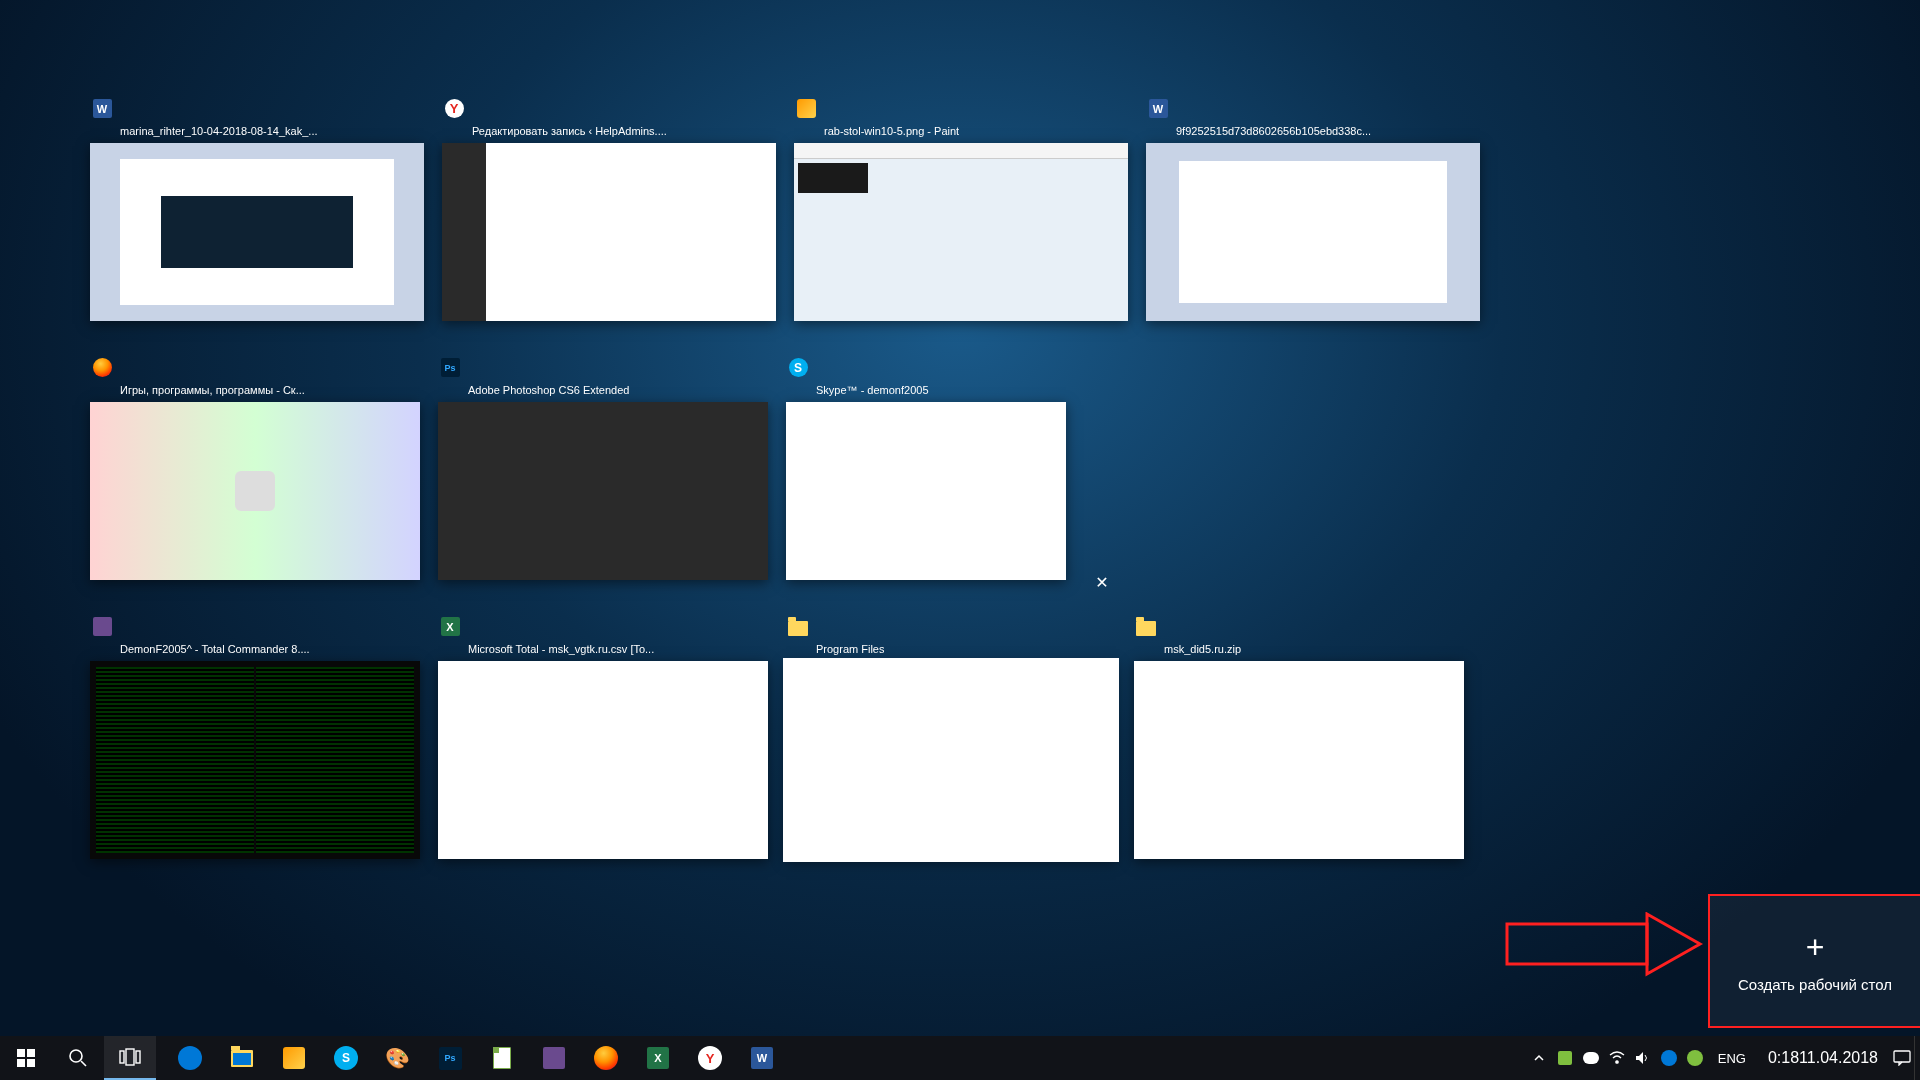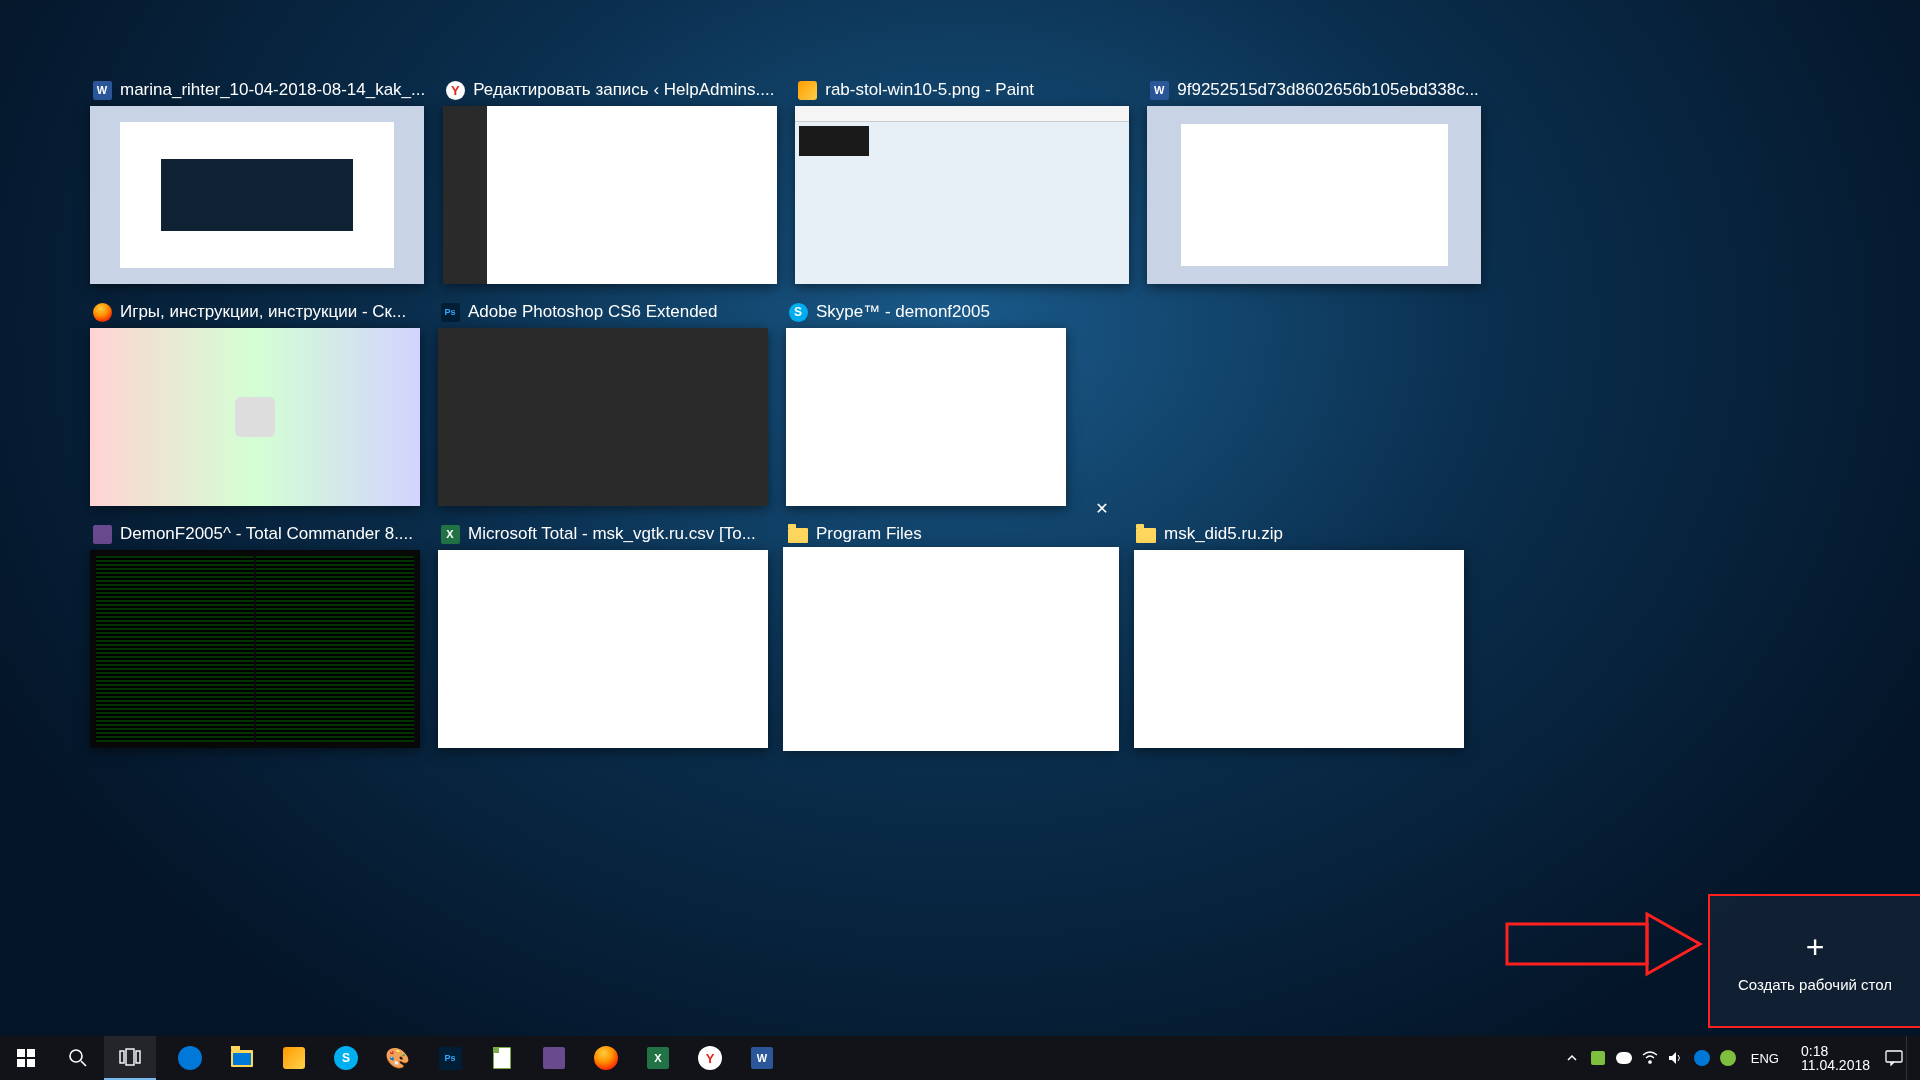--- a/index.html
+++ b/index.html
@@ -15,21 +15,21 @@
 
 
 .row { display: flex; gap: 18px; margin-bottom: 18px; align-items: flex-start; }
 .row1 .thumb { width: 334px; height: 178px; }
 .row2 .thumb { width: 330px; height: 178px; }
 .row3 .thumb { width: 330px; height: 198px; }
 
 .window-card { display: flex; flex-direction: column; }
 .title-row { display: flex; align-items: center; gap: 8px; margin-bottom: 6px; padding-left: 2px; }
 .icon { width: 20px; height: 20px; flex-shrink: 0; display: flex; align-items: center; justify-content: center; }
-.title { font-size: 17px; color: #fff; white-space: nowrap; overflow: hidden; text-overflow: ellipsis; }
+.title { font-size: 11px; color: #fff; white-space: nowrap; overflow: hidden; text-overflow: ellipsis; margin-top: 45px; }
 
 .thumb {
   background: #fff;
   position: relative;
   box-shadow: 0 3px 12px rgba(0,0,0,0.5);
   overflow: hidden;
   font-size: 6px;
 }
 .selected .thumb { outline: 3px solid #fff; }
 .close-btn {
@@ -60,24 +60,24 @@
   background: #111318;
   display: flex; align-items: center;
   color: #fff;
   font-size: 13px;
 }
 .tb-left { display: flex; align-items: center; height: 100%; }
 .tb-btn { width: 52px; height: 100%; display: flex; align-items: center; justify-content: center; cursor: pointer; }
 .tb-btn.active { border-bottom: 2px solid #76b9ed; background: rgba(255,255,255,0.08); }
 .task-icons { display: flex; height: 100%; margin-left: 8px; }
 .task-icons .tb-btn { width: 52px; }
-.tb-right { margin-left: auto; display: flex; align-items: center; height: 100%; padding-right: 8px; }
+.tb-right { margin-left: auto; display: flex; align-items: center; height: 100%; padding-right: 0; }
 .tray-icon { width: 26px; display: flex; align-items: center; justify-content: center; height: 100%; cursor: pointer; }
 .lang { padding: 0 10px; font-size: 13px; }
-.clock { display: flex; flex-direction: column; justify-content: center; padding: 0 12px; font-size: 14px; line-height: 14px; height: 100%; }
+.clock { display: flex; flex-direction: row; align-items: center; justify-content: center; padding: 0 12px; font-size: 16px; line-height: 14px; height: 100%; }
 .tb-end { width: 24px; display: flex; align-items: center; justify-content: center; height: 100%; }
 
 
 .fake-word { background: #c8d3e6; display: flex; align-items: center; justify-content: center; }
 .fake-word .page { width: 82%; height: 82%; background: #fff; display:flex; align-items:center; justify-content:center; }
 .fake-word .page2 { width: 80%; height: 80%; background: #fff; }
 .thumb-yandex { background:#fff; display:flex; }
 .thumb-yandex .side { width:44px; background:#2a2a2a; }
 .thumb-paint { background:#e8f0f7; }
 .thumb-paint .ribbon { height:16px; background:#f5f5f5; border-bottom:1px solid #ccc; }
@@ -169,21 +169,21 @@
         </div>
     </div>
   </div>
 
   <div class="row row2">
     <div class="window-card">
       <div class="title-row">
         <span class="icon">
             <span class="i-ff"></span>
           </span>
-        <span class="title">Игры, инструкции, инструкции - Ск...</span>
+        <span class="title">Игры, программы, программы - Ск...</span>
       </div>
       <div class="thumb thumb-ff">
           <div style="background:linear-gradient(90deg,#ffd3d3,#d3ffd3,#d3d3ff);width:100%;height:100%;display:flex;align-items:center;justify-content:center;">
             <div class="bucket"></div>
           </div>
         </div>
     </div>
     <div class="window-card">
       <div class="title-row">
         <span class="icon">

